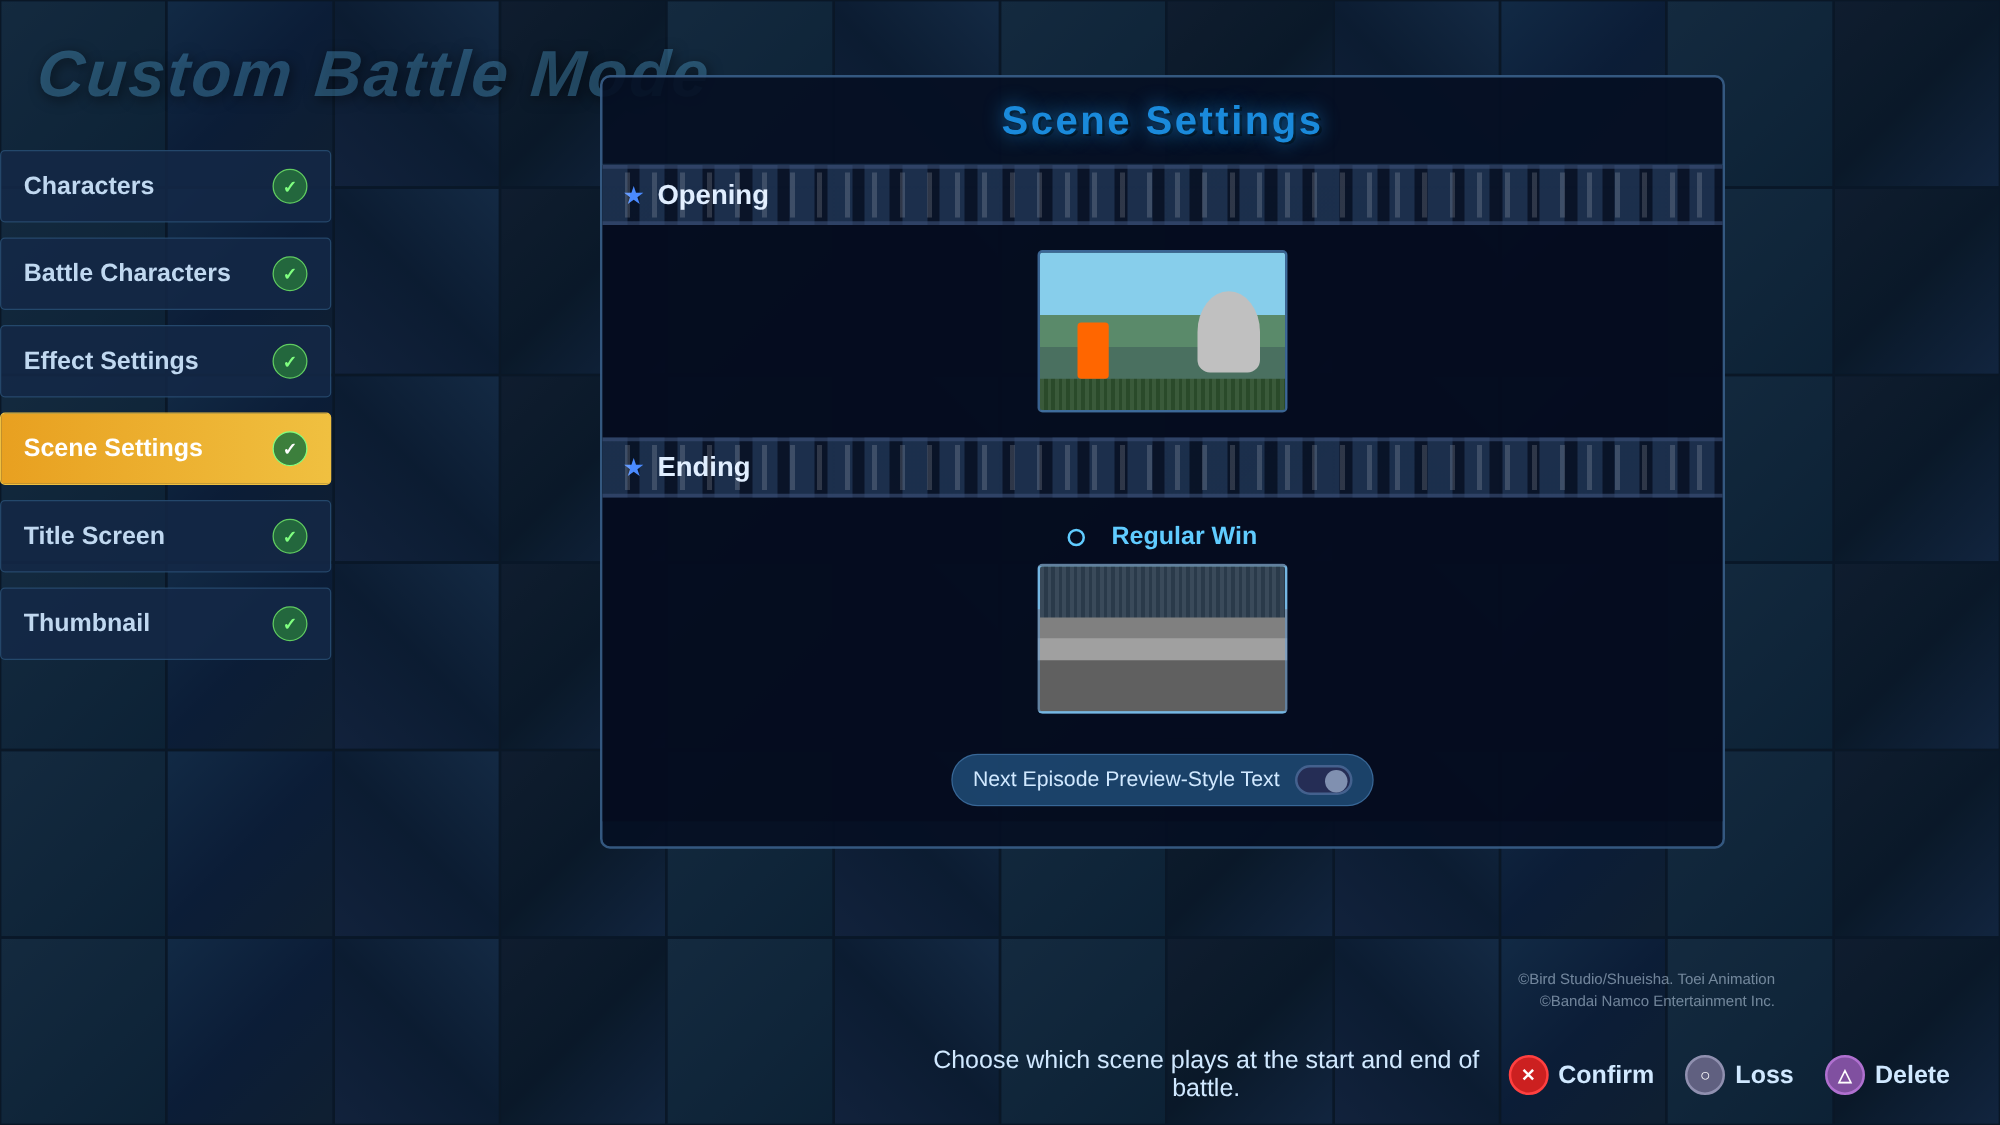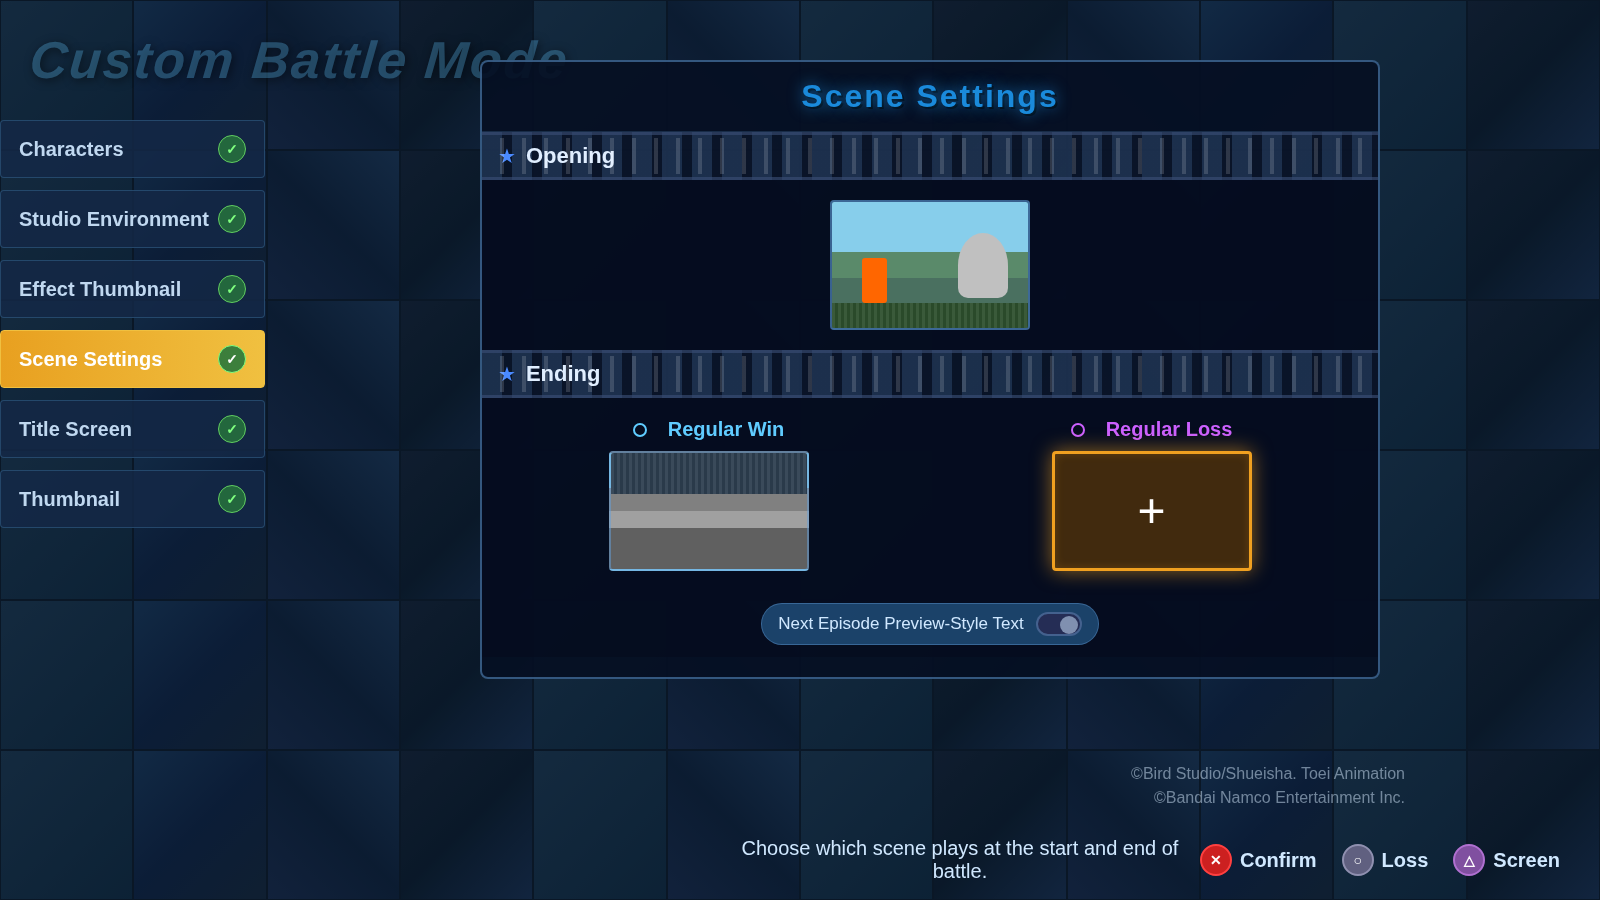--- a/index.html
+++ b/index.html
@@ -406,23 +406,23 @@
     .hint-text {
       font-size: 20px;
       color: #d0e8ff;
       text-align: center;
       flex: 1;
       margin-left: 200px;
     }
 
     .copyright-text {
       position: absolute;
-      right: 195px;
+      right: 180px;
       bottom: 90px;
-      font-size: 16px;
+      font-size: 12px;
       color: rgba(180,200,220,0.6);
       text-align: right;
       line-height: 1.5;
     }
 
     .bottom-controls {
       display: flex;
       align-items: center;
       gap: 25px;
       margin-left: auto;
@@ -554,25 +554,25 @@
   </div>
 
 <div class="title-text">Custom Battle Mode</div>
 
 <nav class="sidebar">
 <div class="sidebar-item">
       <span>Characters</span>
       <span class="sidebar-check">✓</span>
     </div>
     <div class="sidebar-item">
-      <span>Studio Environment</span>
+      <span>Battle Characters</span>
       <span class="sidebar-check">✓</span>
     </div>
     <div class="sidebar-item">
-      <span>Effect Thumbnail</span>
+      <span>Effect Settings</span>
       <span class="sidebar-check">✓</span>
     </div>
     <div class="sidebar-item active">
       <span>Scene Settings</span>
       <span class="sidebar-check">✓</span>
     </div>
     <div class="sidebar-item">
       <span>Title Screen</span>
       <span class="sidebar-check">✓</span>
     </div>
@@ -611,29 +611,20 @@
       <div class="ending-option">
         <div class="ending-option-header">
           <div class="option-dot win"></div>
           <span class="option-label-win">Regular Win</span>
         </div>
         <div class="win-thumbnail">
           <div class="win-crowd"></div>
         </div>
       </div>
 
-      <div class="ending-option">
-        <div class="ending-option-header">
-          <div class="option-dot loss"></div>
-          <span class="option-label-loss">Regular Loss</span>
-        </div>
-        <div class="add-button">
-          <span class="add-plus">+</span>
-        </div>
-      </div>
     </div>
 
     <div class="toggle-section">
       <div class="toggle-container">
         <span class="toggle-label">Next Episode Preview-Style Text</span>
         <div class="toggle-switch">
           <div class="toggle-knob"></div>
         </div>
       </div>
     </div>
@@ -652,16 +643,16 @@
     <div class="control-btn">
       <div class="control-circle circle-red">✕</div>
       <span class="control-label confirm">Confirm</span>
     </div>
     <div class="control-btn">
       <div class="control-circle circle-gray">○</div>
       <span class="control-label back">Loss</span>
     </div>
     <div class="control-btn">
       <div class="control-circle circle-tri">△</div>
-      <span class="control-label delete">Screen</span>
+      <span class="control-label delete">Delete</span>
     </div>
   </div>
 </div>
 
 </body></html>

